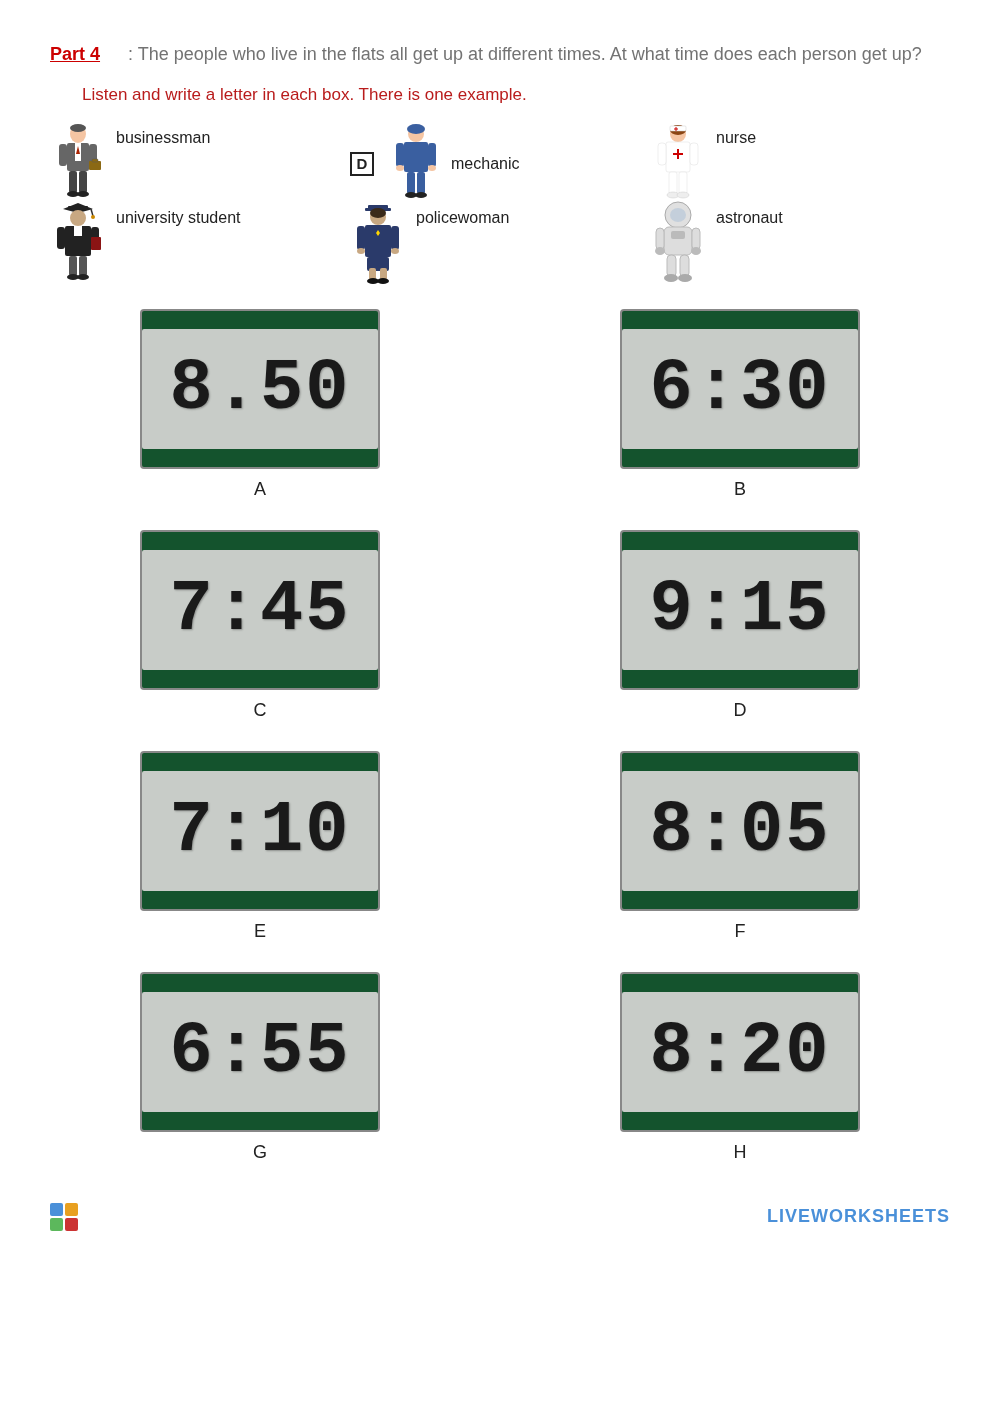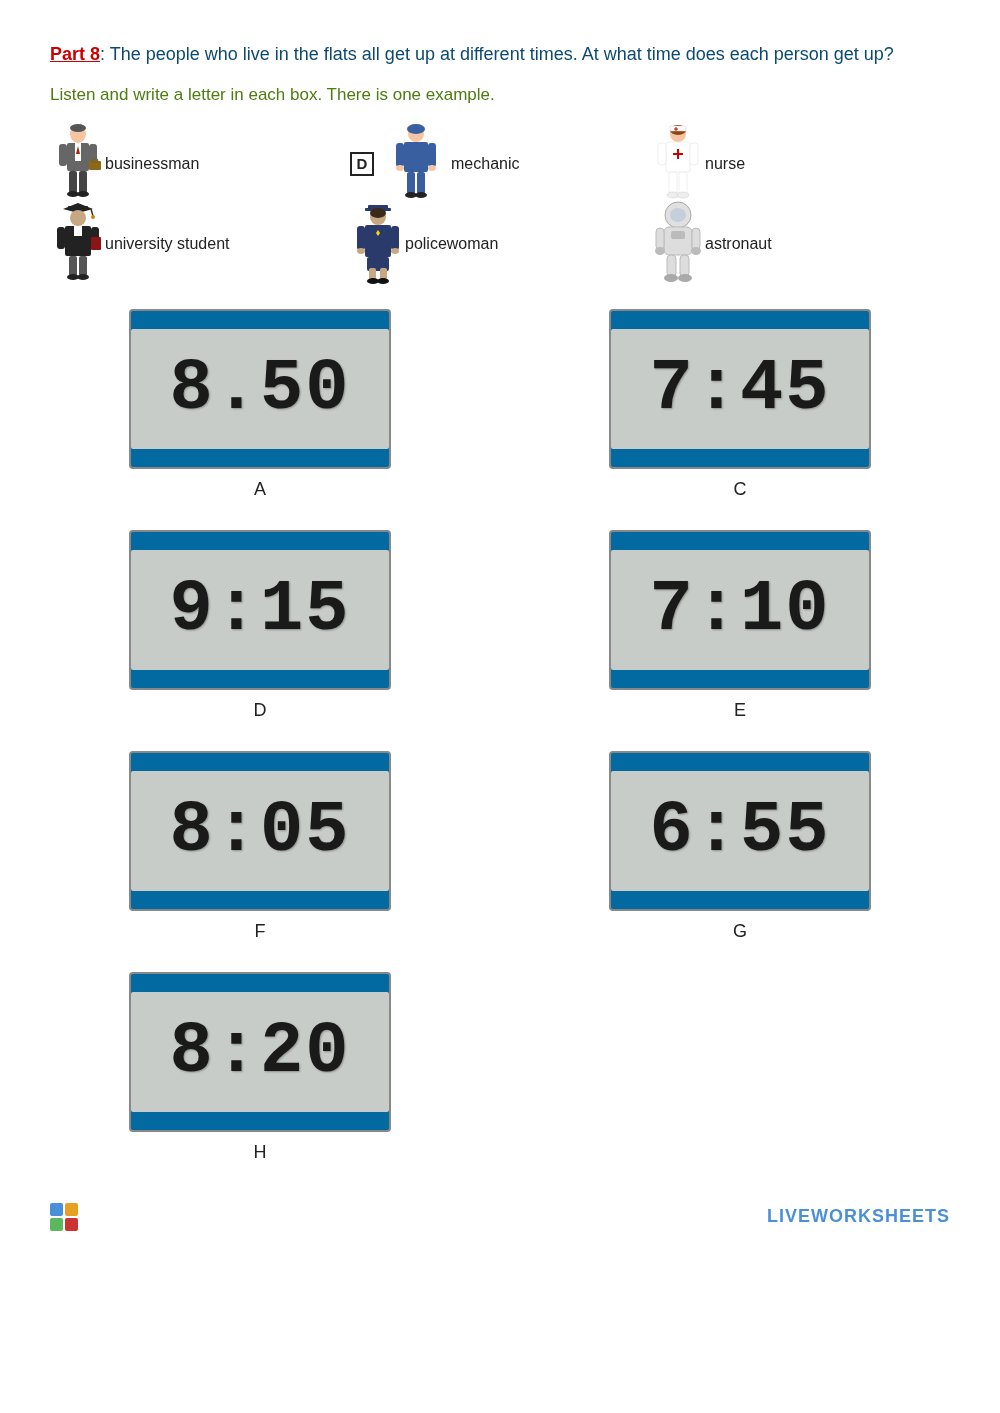--- a/index.html
+++ b/index.html
@@ -16,41 +16,42 @@
       font-size: 18px;
       line-height: 1.6;
       margin-bottom: 16px;
     }
     .part3-label {
       color: #cc0000;
       font-weight: bold;
       text-decoration: underline;
     }
     .part3-text {
-      color: #0c4a6e;
+      color: #737373;
+      padding-left: 28px;
     }
 
     .listen-instruction {
       font-size: 17px;
       margin-bottom: 24px;
-      color: #4d7c0f;
+      color: #b91c1c;
+      margin-left: 32px;
     }
 
     
     .characters-grid {
       display: grid;
       grid-template-columns: 1fr 1fr 1fr;
       gap: 10px 0;
       margin-bottom: 30px;
     }
 
     .character-item {
       display: flex;
-      align-items: center;
-      gap: 0;
+      gap: 11px;
     }
 
     .char-figure {
       width: 55px;
       height: 70px;
       display: flex;
       align-items: center;
       justify-content: center;
       flex-shrink: 0;
     }
@@ -82,24 +83,24 @@
       margin-top: 10px;
     }
 
     .clock-item {
       display: flex;
       flex-direction: column;
       align-items: center;
     }
 
     .clock-display {
-      background: #0369a1;
+      background: #14532d;
       border: 2px solid #888;
       border-radius: 4px;
-      width: 262px;
+      width: 240px;
       height: 160px;
       display: flex;
       align-items: center;
       justify-content: center;
       position: relative;
       overflow: hidden;
     }
 
     .clock-inner {
       background: #c8ccc8;
@@ -159,21 +160,21 @@
     .mechanic-row {
       display: flex;
       align-items: center;
       gap: 8px;
     }
   </style>
 </head>
 <body>
 
 <div class="part3-instruction">
-  <span class="part3-label">Part 8</span><span class="part3-text">: The people who live in the flats all get up at different times. At what time does each person get up?</span>
+  <span class="part3-label">Part 4</span><span class="part3-text">: The people who live in the flats all get up at different times. At what time does each person get up?</span>
 </div>
 
 <div class="listen-instruction">Listen and write a letter in each box. There is one example.</div>
 
 <div class="characters-grid">
 
   <div class="character-item">
     <div class="char-figure">
 
       <svg viewBox="0 0 50 80" width="50" height="80">
@@ -356,20 +357,28 @@
 
   <div class="clock-item">
     <div class="clock-display">
       <div class="clock-inner">
         <span class="clock-time">8.50</span>
       </div>
     </div>
     <div class="clock-label">A</div>
   </div>
 
+  <div class="clock-item">
+    <div class="clock-display">
+      <div class="clock-inner">
+        <span class="clock-time">6:30</span>
+      </div>
+    </div>
+    <div class="clock-label">B</div>
+  </div>
 
   <div class="clock-item">
     <div class="clock-display">
       <div class="clock-inner">
         <span class="clock-time">7:45</span>
       </div>
     </div>
     <div class="clock-label">C</div>
   </div>
 

